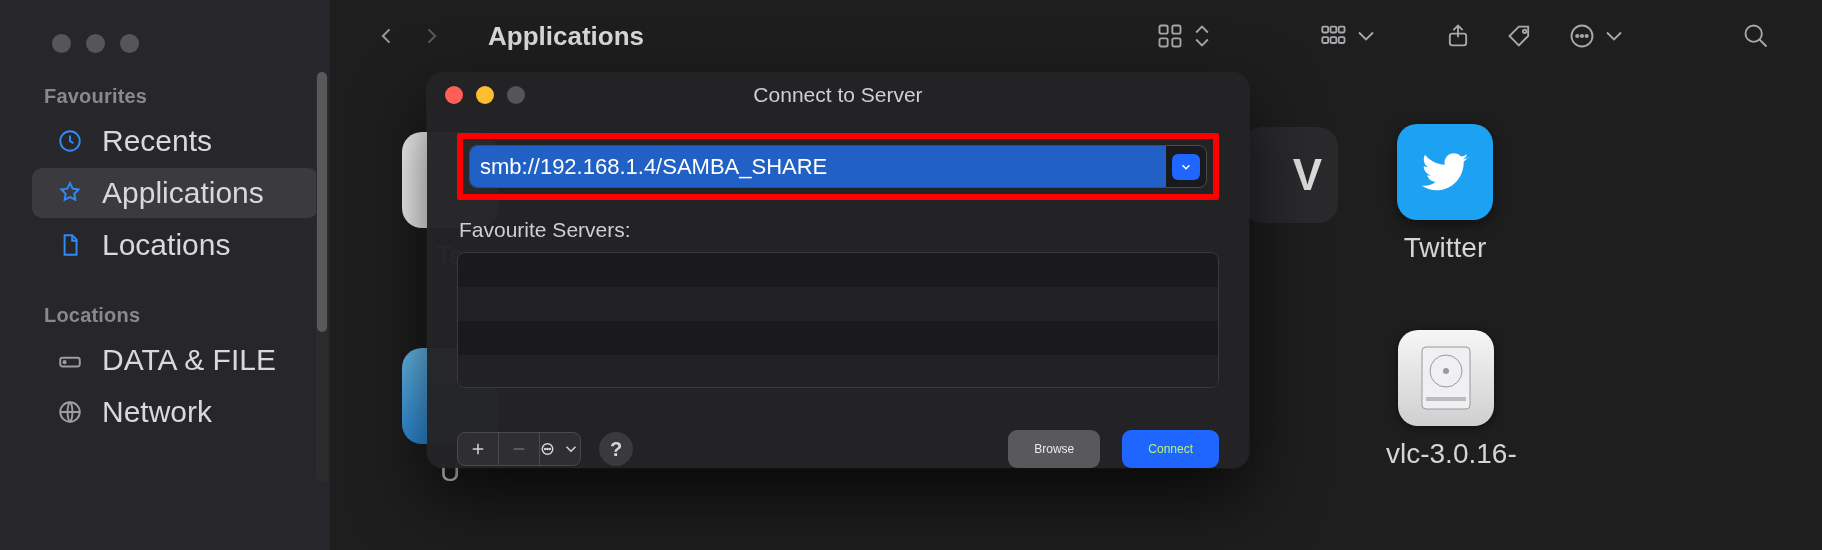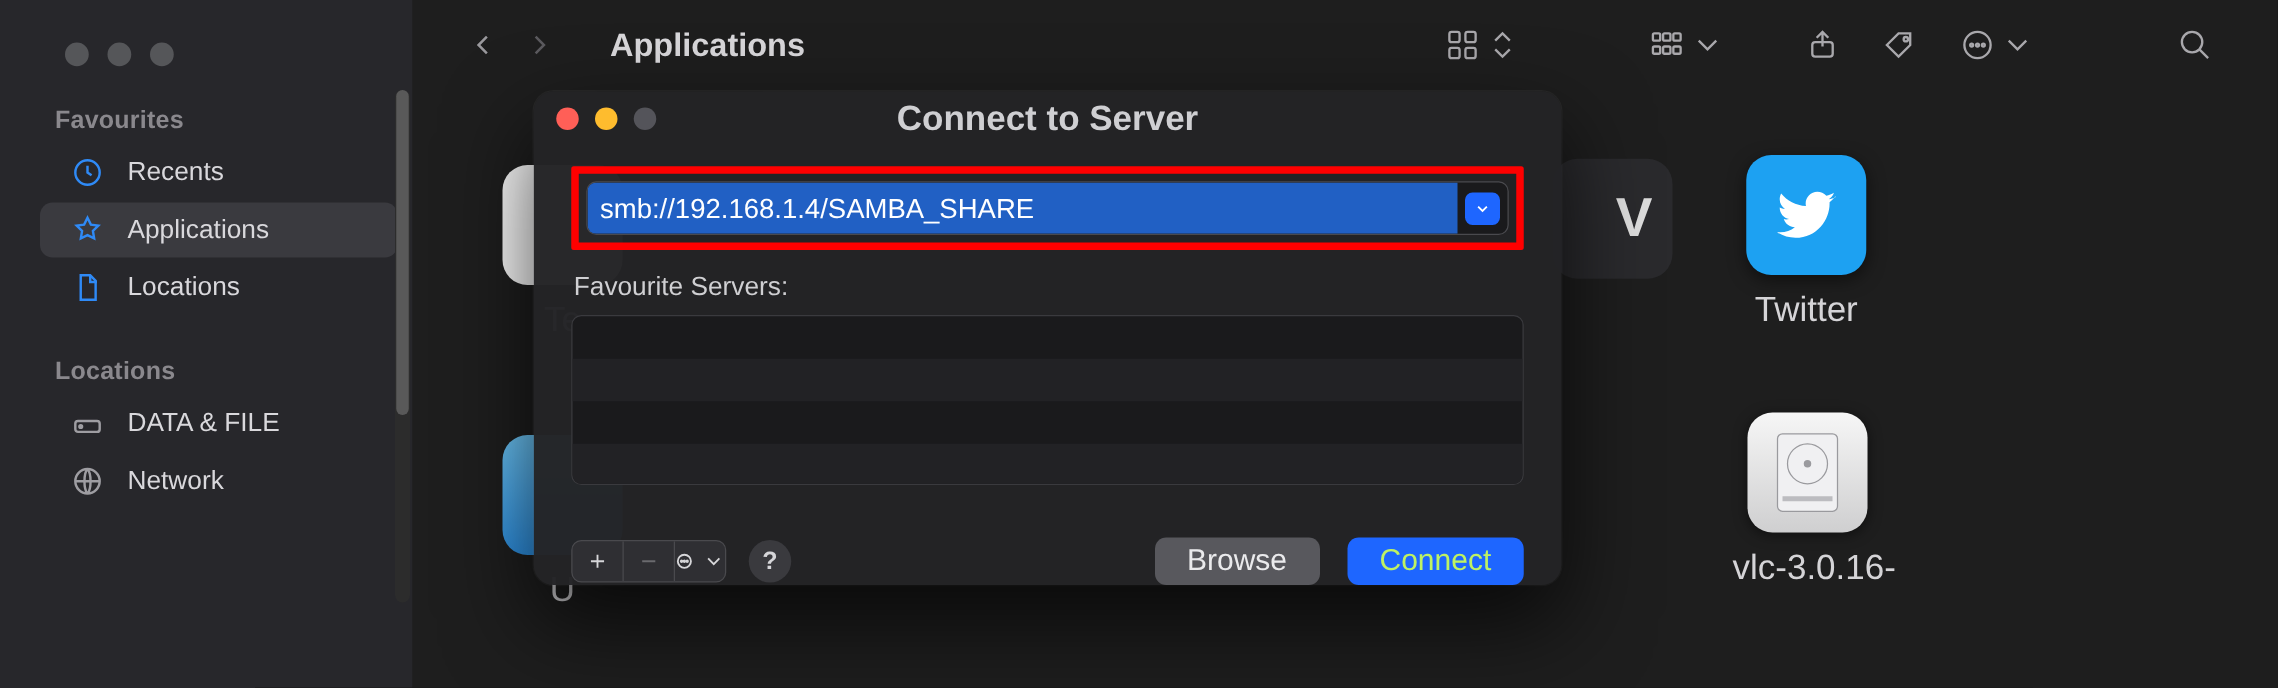--- a/index.html
+++ b/index.html
@@ -17,21 +17,21 @@
     background: rgba(40,40,44,0.9); padding-top: 28px;
     position: relative;
     padding-left: 20px;
   }
   .traffic-lights-parent { display: flex; gap: 15px; padding: 6px 0 0 32px; }
   .tl { width: 19px; height: 19px; border-radius: 50%; background: #555659; }
 
   .sidebar-section-title { font-size: 20px; color: #8a888d; padding: 32px 0 6px 24px; font-weight: 600; letter-spacing: .2px;}
   .sidebar-item {
     display: flex; align-items: center; gap: 18px;
-    padding: 8px 18px 8px 24px; font-size: 21px; color: #d9d8dc;
+    padding: 8px 18px 8px 24px; font-size: 30px; color: #d9d8dc;
     border-radius: 10px; margin: 2px 12px; cursor: default;
   }
   .sidebar-item.selected { background: #3a3a3f; }
   .sb-icon { width: 28px; height: 28px; display:flex; align-items:center; justify-content:center; }
   .sb-icon svg { width: 26px; height: 26px; stroke: #2f8af6; fill: none; stroke-width: 1.8; }
   .sb-icon.gray svg { stroke: #9e9da2; }
 
   .sidebar-scrollbar { position:absolute; right:2px; top:72px; width:12px; height:410px; background: #2c2c2c; border-radius:6px;}
   .sidebar-thumb { position:absolute; left:1px; top:0; width:10px; height:260px; background:#595959; border-radius:5px;}
 
@@ -65,40 +65,40 @@
   .cts {
     position:absolute; left:427px; top:73px; width:822px; height:395px;
     background: rgba(36,36,38,0.98); border-radius:16px;
     box-shadow: 0 30px 70px rgba(0,0,0,0.7), 0 0 0 1px rgba(255,255,255,0.05);
     display:flex; flex-direction:column;
   }
   .cts-titlebar { height:44px; display:flex; align-items:center; position:relative;}
   .cts-tl { display:flex; gap:13px; padding-left:18px;}
   .cts-tl .dot{ width:18px;height:18px;border-radius:50%;}
   .dot.red{background:#ff5f57;} .dot.yellow{background:#febc2e;} .dot.gray{background:#54545a;}
-  .cts-title{ position:absolute; left:0; right:0; text-align:center; font-size:28px; font-weight:700; color:#cfcfd2; pointer-events:none;}
+  .cts-title{ position:absolute; left:0; right:0; text-align:center; font-size:21px; font-weight:400; color:#cfcfd2; pointer-events:none;}
   .cts-body{ flex:1; padding: 16px 30px 0 30px; display:flex; flex-direction:column;}
   .cts-highlight{ border:6px solid #ff0000; padding:6px; border-radius:2px;}
   .cts-address-row{ display:flex; background:#1a1a1c; border:1px solid #4a4a4e; border-radius:8px; height:43px; align-items:center; overflow:hidden;}
   .cts-address-input{ flex:1; padding:0 10px; font-size:22px; color:#fff; background:#2160c4; height:100%; display:flex; align-items:center; border:none; outline:none;}
   .cts-addr-dropdown{ width:28px; height:26px; margin:0 6px; background:#1e66ff; border-radius:6px; display:flex;align-items:center;justify-content:center;}
   .cts-addr-dropdown svg{width:14px;height:14px; stroke:#fff; fill:none; stroke-width:2.5;}
   .cts-fav-label{ font-size:21px; color:#cfcfd2; margin:18px 0 10px 2px;}
   .cts-fav-list{ height:136px; background:#1a1a1c; border:1px solid #3a3a3e; border-radius:8px; overflow:hidden;}
   .cts-fav-list .row{ height:34px; }
   .cts-fav-list .row:nth-child(even){ background:#222225;}
   .cts-footer{ display:flex; align-items:center; padding:14px 30px 0 30px; gap:8px;}
   .pill-group{ display:flex; background:#2f2f33; border:1px solid #4a4a4e; border-radius:8px; overflow:hidden; height:34px;}
   .pill-btn{ width:40px; display:flex; align-items:center; justify-content:center; color:#d6d6d9;}
   .pill-btn.disabled{ color:#6a6a6e;}
   .pill-sep{ width:1px; background:#4a4a4e;}
   .pill-btn svg{width:18px;height:18px;stroke:currentColor;fill:none;stroke-width:2;}
   .circ-btn{ width:34px;height:34px;border-radius:50%;background:#3a3a3e;display:flex;align-items:center;justify-content:center;color:#d6d6d9;margin-left:10px;}
   .footer-spacer{flex:1;}
-  .mac-btn{ height:38px; padding:0 26px; border-radius:9px; font-size:24px; display:flex;align-items:center;justify-content:center; font-weight:500;}
+  .mac-btn{ height:38px; padding:0 26px; border-radius:9px; font-size:12px; display:flex;align-items:center;justify-content:center; font-weight:500;}
   .mac-btn.secondary{ background:#58585d; color:#eaeaec; margin-right:14px;}
   .mac-btn.primary{ background:#1e66ff; color:#bef264;}
 </style>
 </head>
 <body>
 
 <div class="finder">
 
   <aside class="sidebar">
     <div class="traffic-lights-parent">

